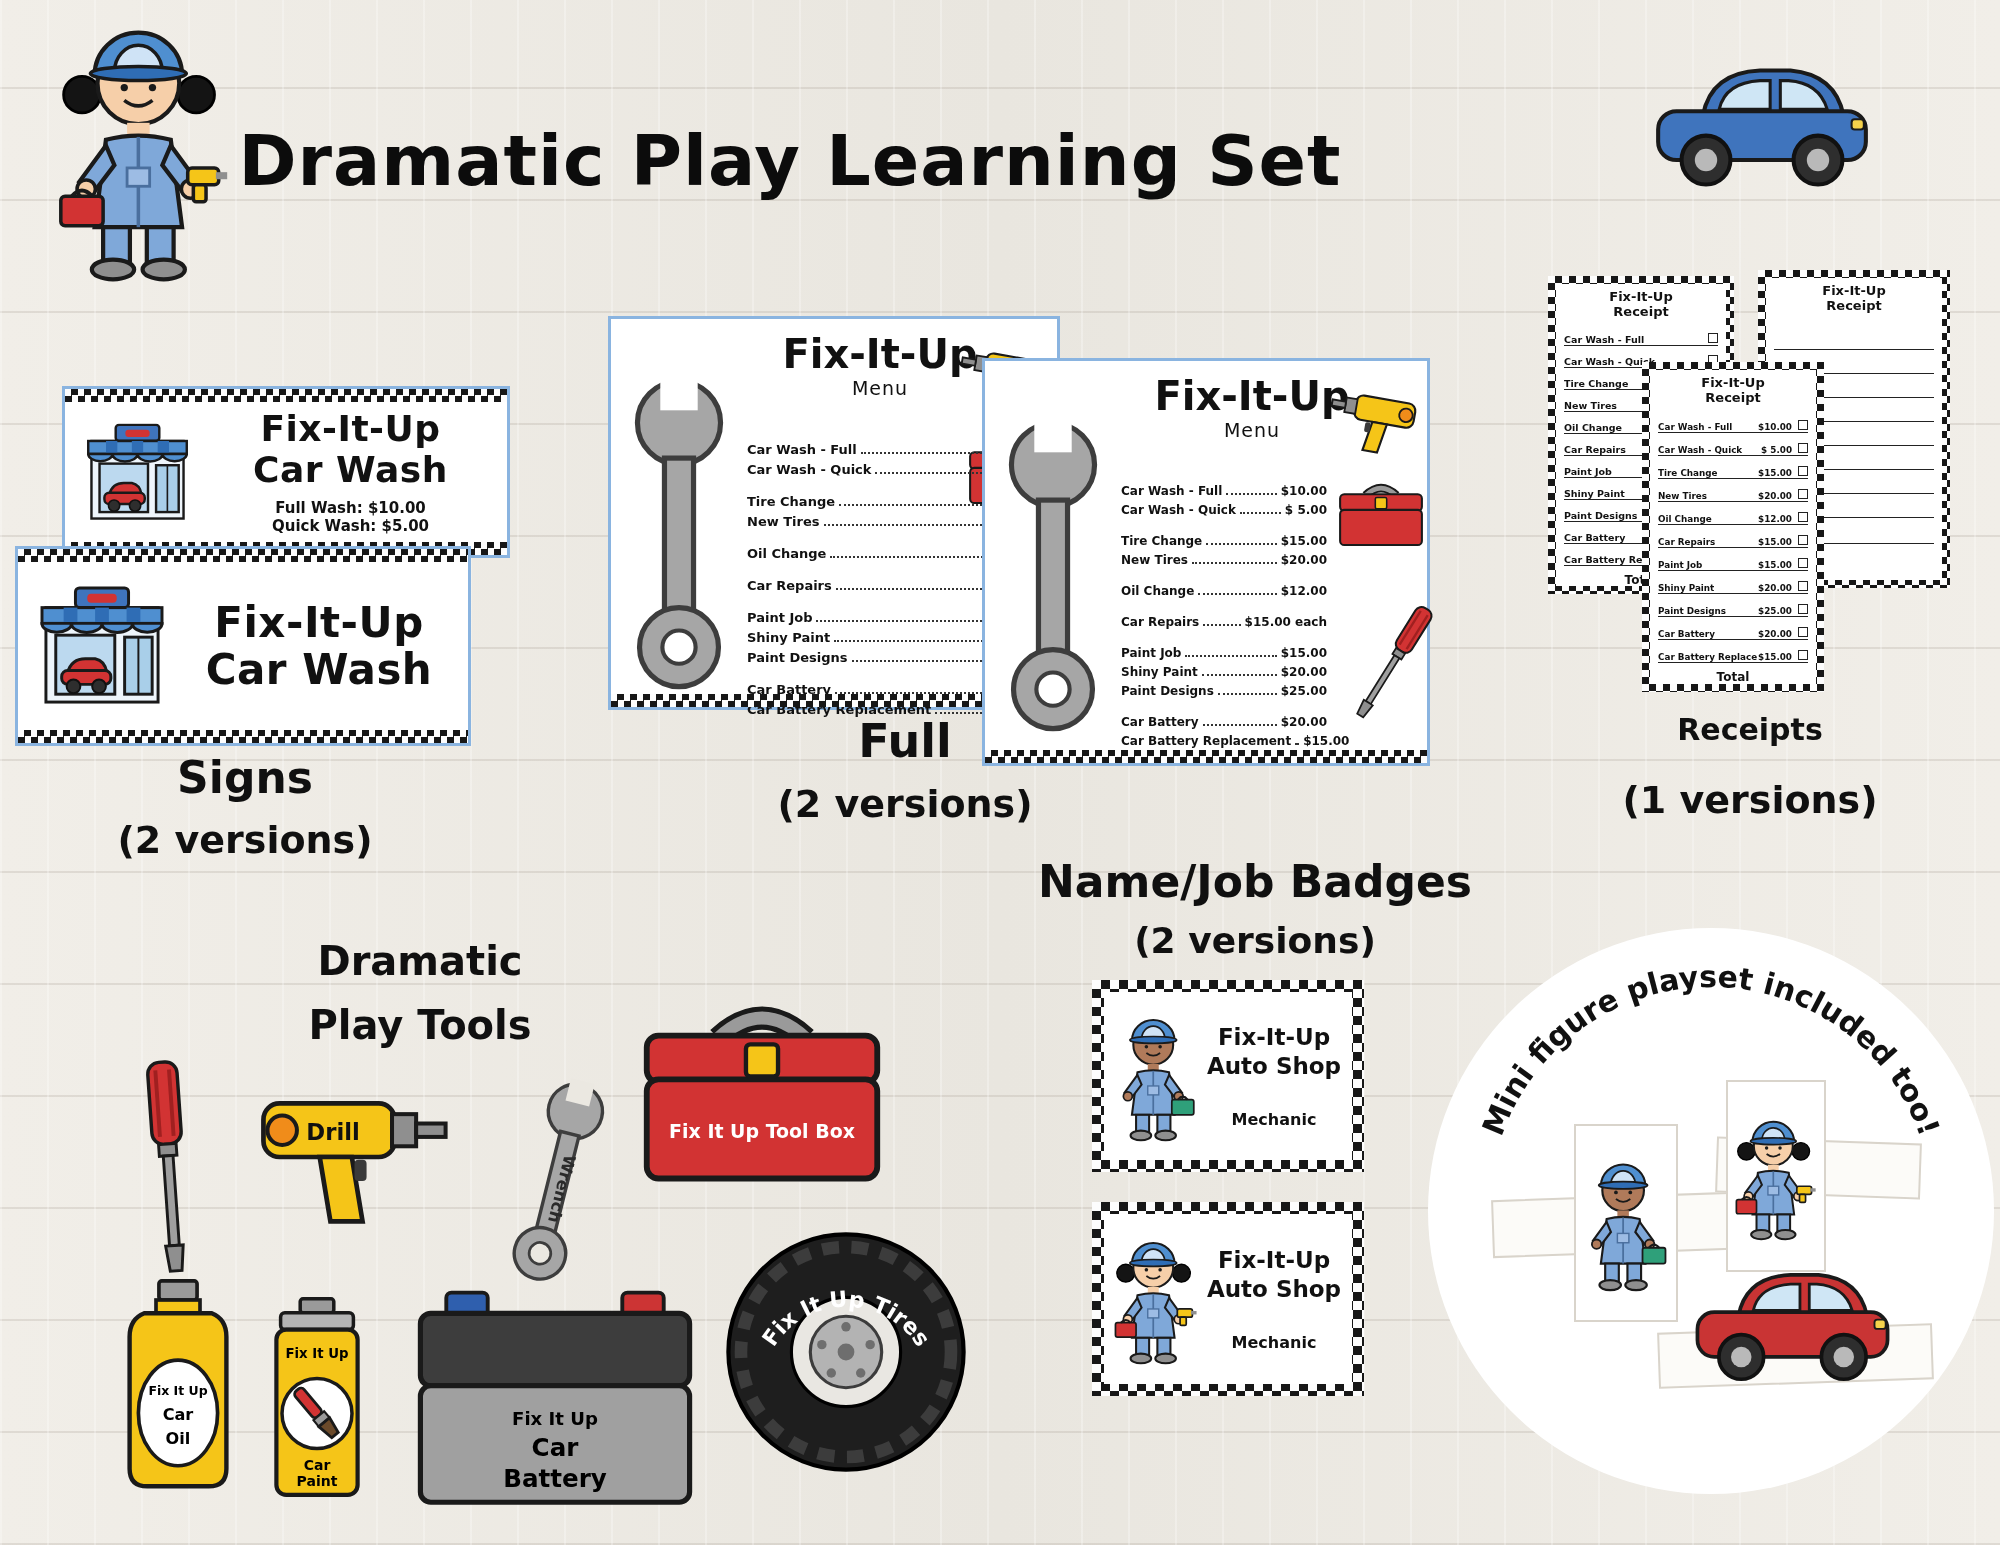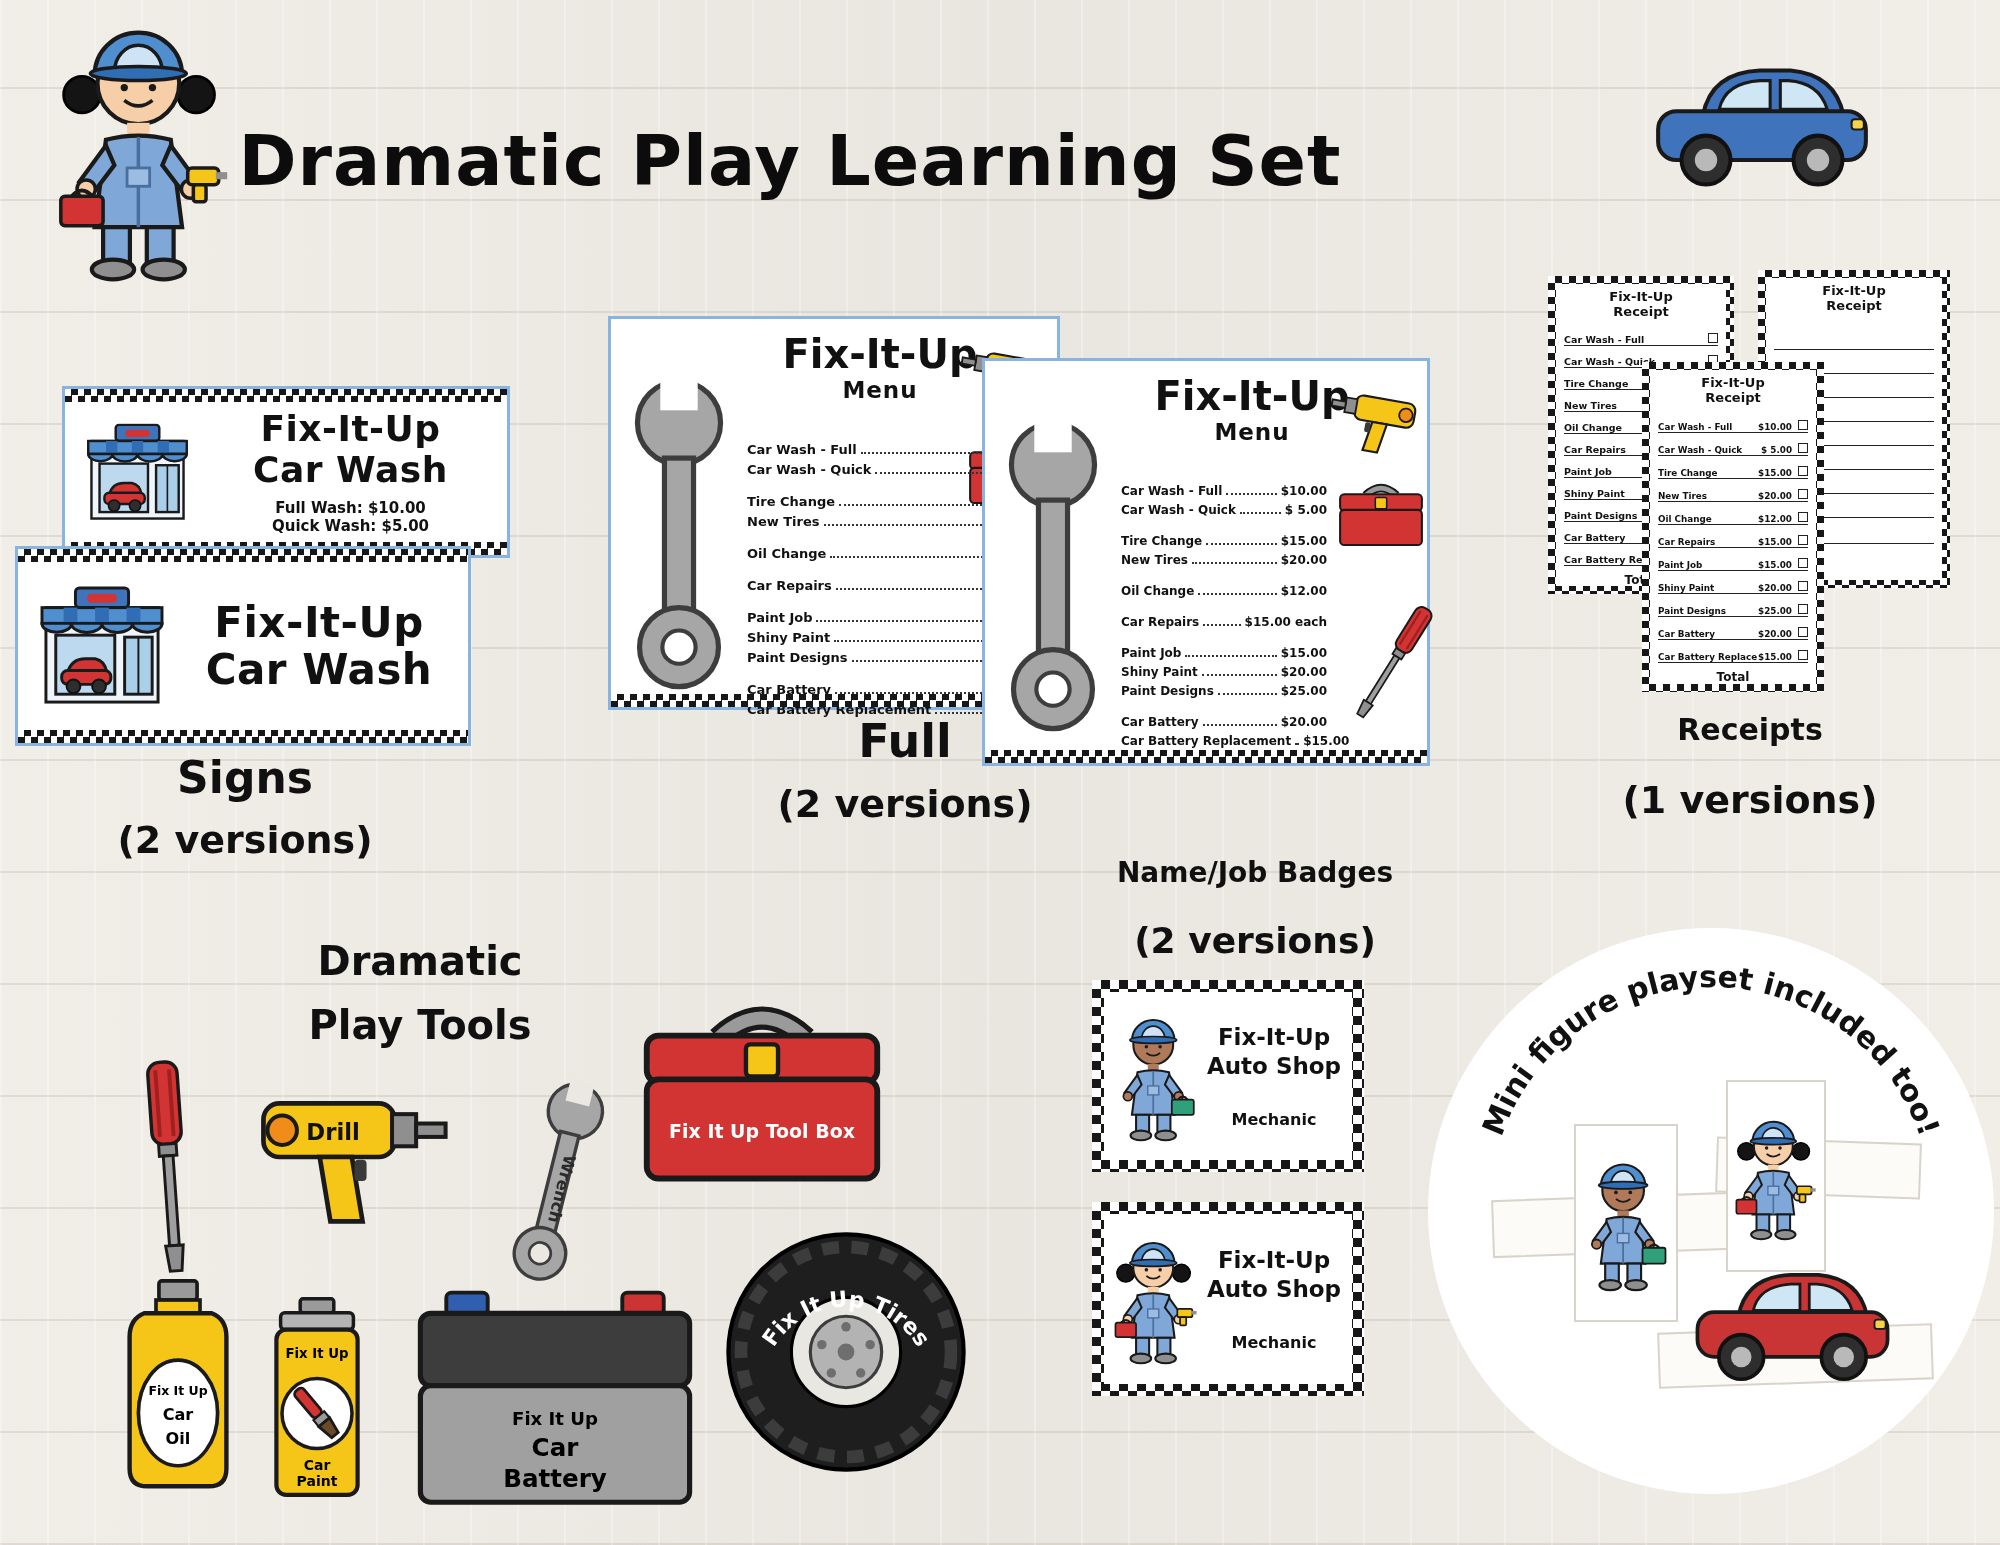--- a/index.html
+++ b/index.html
@@ -22,21 +22,21 @@
 .sign-body{display:flex;align-items:center;height:100%;padding:18px 10px 18px 20px;gap:14px}
 .sign-text{flex:1;text-align:center}
 .sign-title{font-weight:800;font-size:36px;line-height:1.12;letter-spacing:.5px}
 .sign-card-lg .sign-title{font-size:42px}
 .sign-price{font-weight:700;font-size:15px}
 .sign-price.first{margin-top:9px}
 
 .menu-card{position:absolute;background:#fff;border:3px solid #8ab4e0}
 .menu-head{padding-left:92px;padding-top:12px;text-align:center}
 .menu-title{font-size:40px;font-weight:800}
-.menu-subtitle{font-size:23px;font-weight:700;letter-spacing:1px}
+.menu-subtitle{font-size:19px;font-weight:400;letter-spacing:1px}
 .menu-wrench{position:absolute;left:14px;top:56px;width:108px;height:322px}
 .menu-drill{position:absolute;right:8px;top:26px;width:92px;height:70px;transform:scaleX(-1) rotate(-10deg)}
 .menu-toolbox{position:absolute;right:2px;top:118px;width:88px;height:70px}
 .menu-screwdriver{position:absolute;right:14px;bottom:34px;width:40px;height:132px;transform:rotate(32deg)}
 .menu-items{position:absolute;left:136px;top:118px;right:18px}
 .menu-row{display:flex;align-items:flex-end;font-weight:700;font-size:13px;margin-top:5px}
 .menu-row.gap{margin-top:17px}
 .mi-label{white-space:nowrap}
 .mi-dots{flex:1 1 6px;min-width:4px;border-bottom:2px dotted #333;margin:0 4px 3px 4px}
 .mi-price{white-space:nowrap}
@@ -565,21 +565,21 @@
             <span class="r-box"></span>
           </div>
         </div>
       <div class="r-total">Total</div>
     </div>
   </div>
 
   <div class="sec-label" style="left:1540px;top:712px;width:420px;font-size:30px">Receipts</div>
   <div class="sec-label" style="left:1540px;top:778px;width:420px;font-size:38px">(1 versions)</div>
 
-  <div class="sec-label" style="left:1005px;top:856px;width:500px;font-size:28px">Name/Job Badges</div>
+  <div class="sec-label" style="left:1005px;top:856px;width:500px;font-size:44px">Name/Job Badges</div>
   <div class="sec-label" style="left:1005px;top:920px;width:500px;font-size:36px">(2 versions)</div>
 
   <div class="badge checkerbg" style="left:1092px;top:980px;width:272px;height:192px">
     <div class="badge-inner">
       <svg style="width:84px;height:134px;flex:0 0 auto" viewBox="0 0 122 195">
           <use href="#sym-mech-boy"></use>
         </svg>
       <div class="badge-text">
         <div class="badge-title">Fix-It-Up</div>
         <div class="badge-title">Auto Shop</div>

